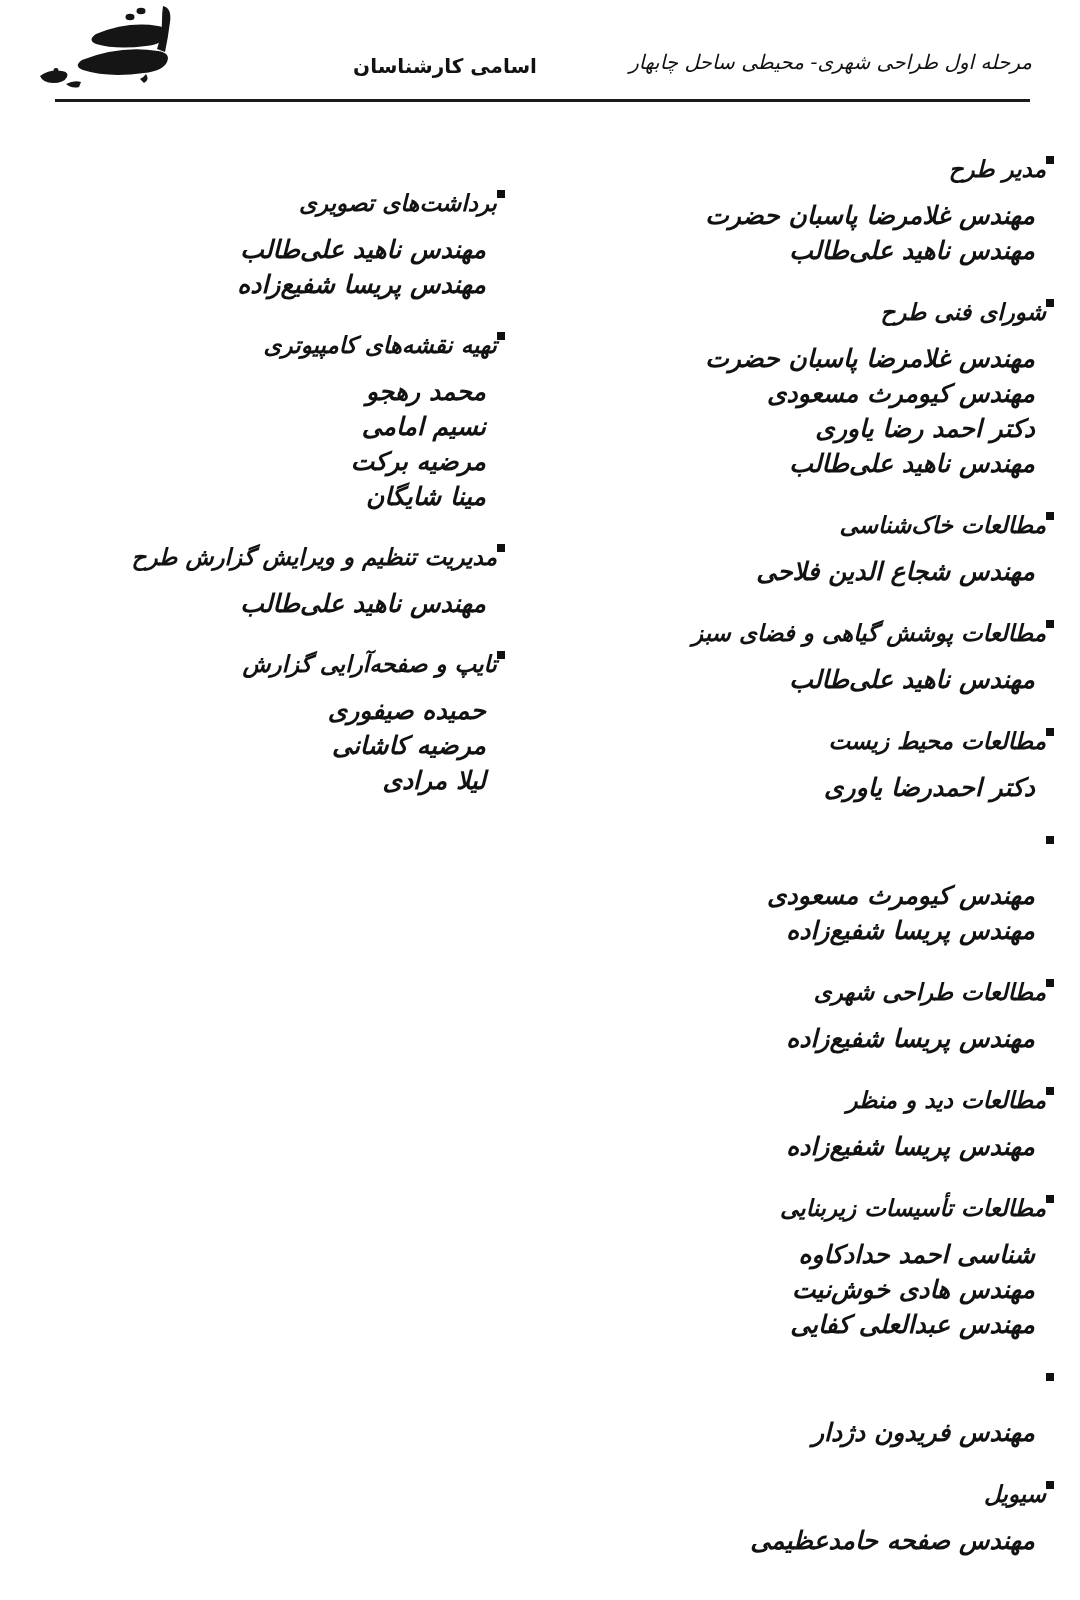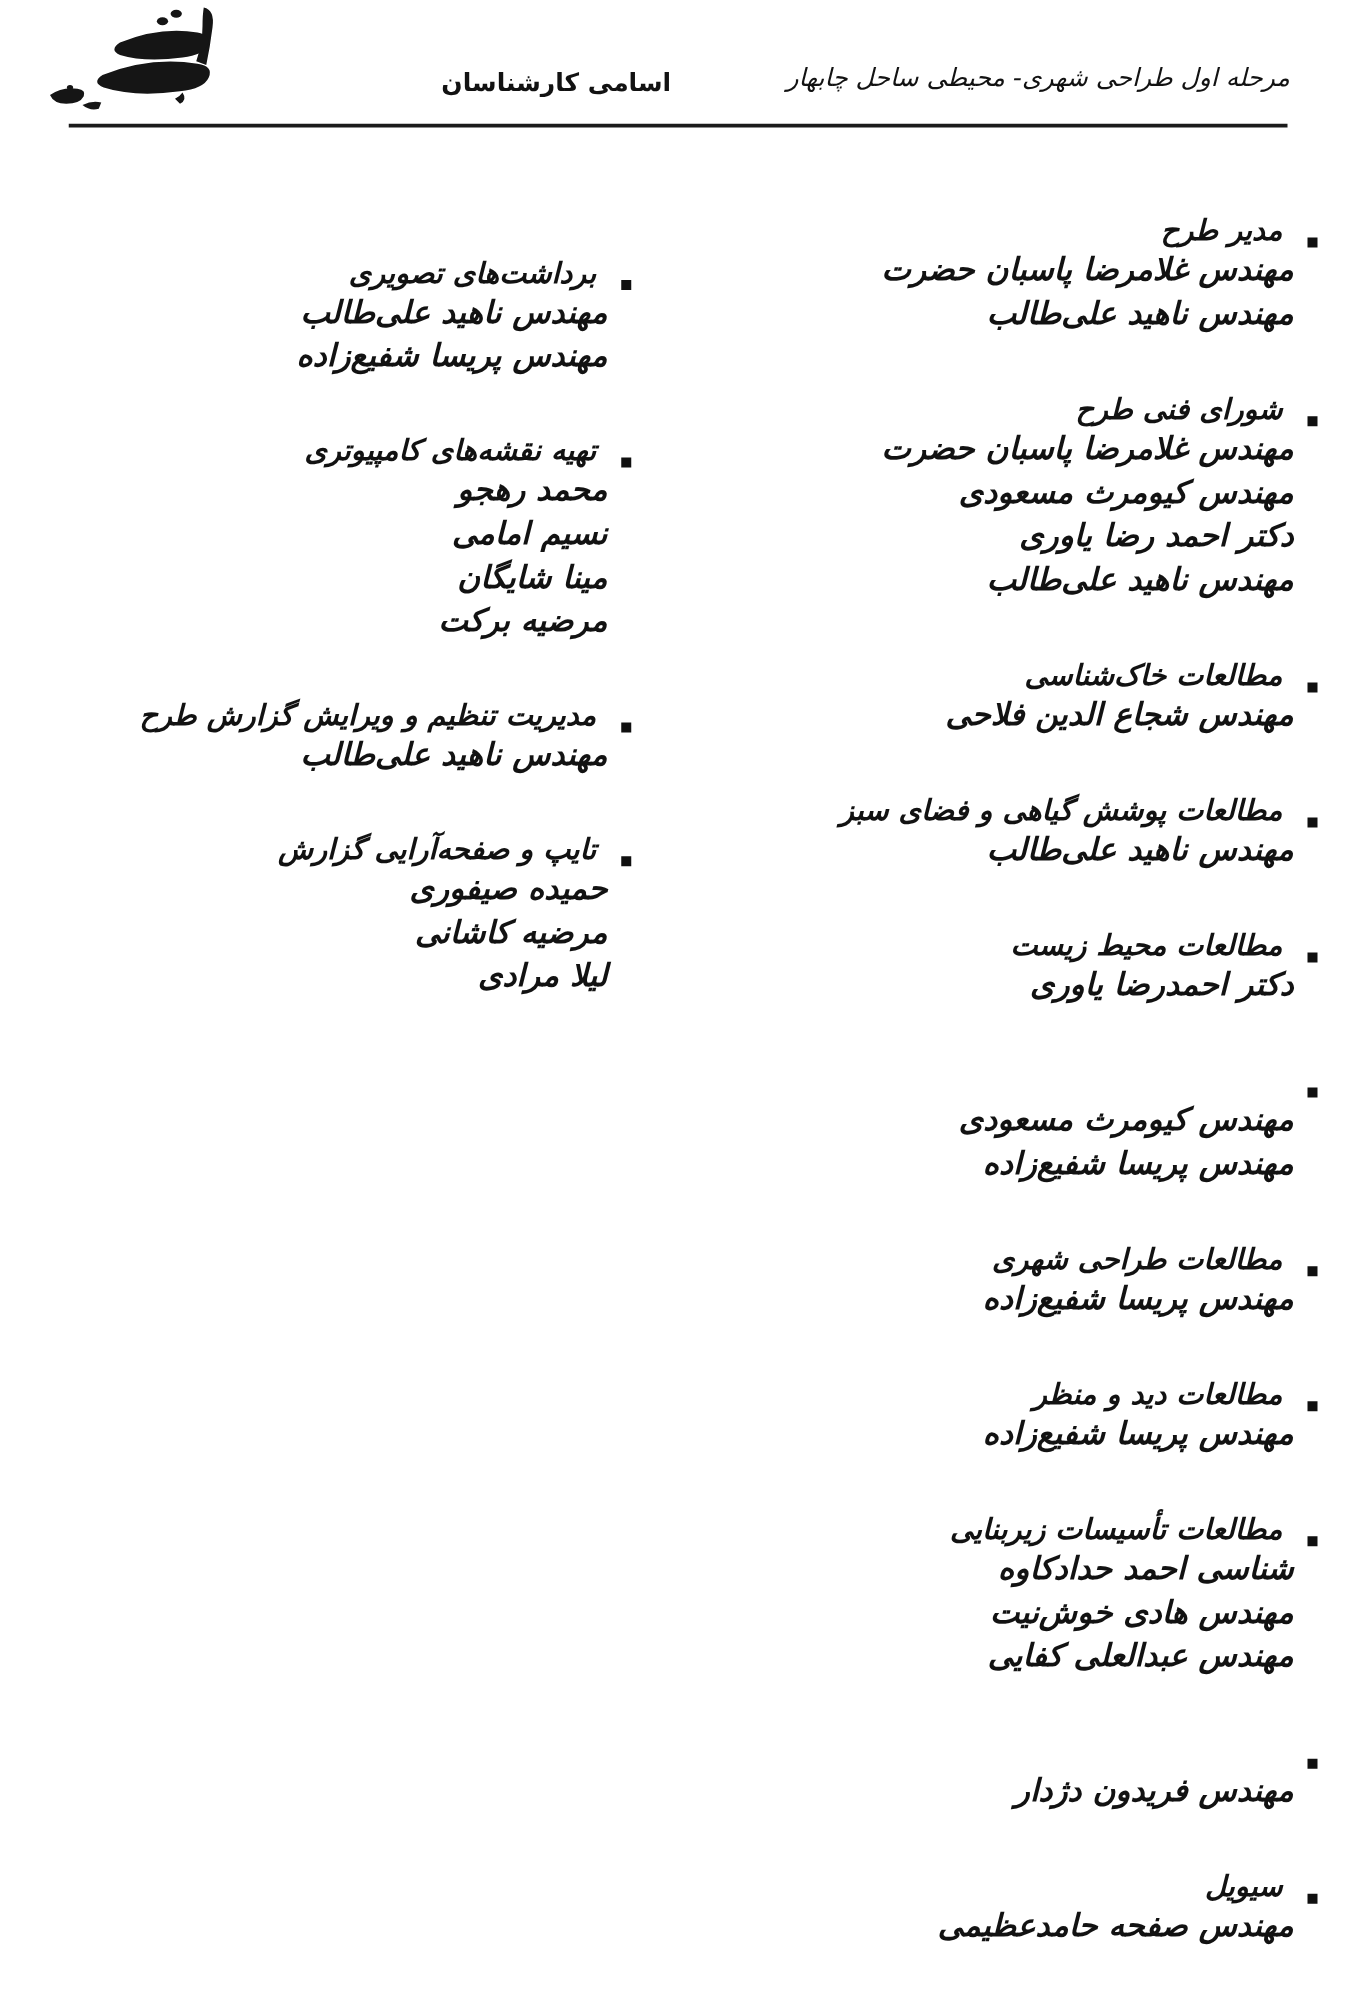--- a/index.html
+++ b/index.html
@@ -22,21 +22,21 @@
   }
   
   .col{position:absolute;top:0;direction:rtl;text-align:right;}
   .col-right{right:26px;width:560px;}
   .col-left{right:575px;width:480px;}
   .sec{direction:rtl;}
   .col-right .sec{margin-bottom:31px;}
   .col-left  .sec{margin-bottom:30px;}
   .col-right .sec:first-child{margin-top:156px;}
   .col-left  .sec:first-child{margin-top:190px;}
-  .sec-head{display:flex;direction:rtl;align-items:flex-end;gap:20px;height:42px;}
+  .sec-head{display:flex;direction:rtl;align-items:flex-start;gap:0;height:42px;}
   .bullet{width:8px;height:8px;background:#101010;flex:0 0 auto;}
   .sec-title{font-size:23px;font-weight:bold;font-style:italic;white-space:nowrap;}
   .member{
     font-size:25px;font-weight:bold;line-height:35px;height:35px;
     padding-right:19px;white-space:nowrap;font-style:italic;
   }
 </style>
 </head>
 <body>
 
@@ -168,22 +168,22 @@
     <div class="member">مهندس پریسا شفیع‌زاده</div>
   </div>
 
   <div class="sec">
     <div class="sec-head">
       <span class="bullet"></span>
       <span class="sec-title">تهیه نقشه‌های کامپیوتری</span>
     </div>
     <div class="member">محمد رهجو</div>
     <div class="member">نسیم امامی</div>
+    <div class="member">مرضیه برکت</div>
     <div class="member">مینا شایگان</div>
-    <div class="member">مرضیه برکت</div>
   </div>
 
   <div class="sec">
     <div class="sec-head">
       <span class="bullet"></span>
       <span class="sec-title">مدیریت تنظیم و ویرایش گزارش طرح</span>
     </div>
     <div class="member">مهندس ناهید علی‌طالب</div>
   </div>
 

